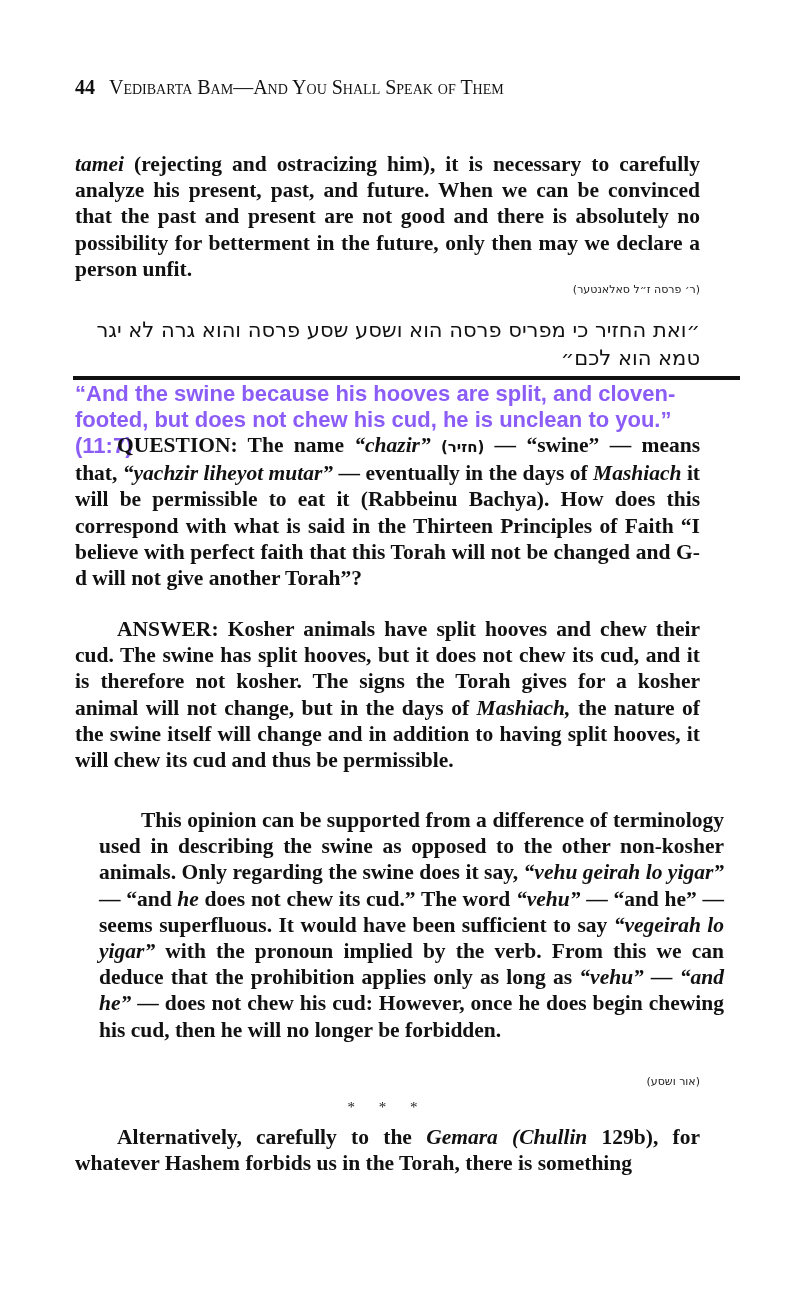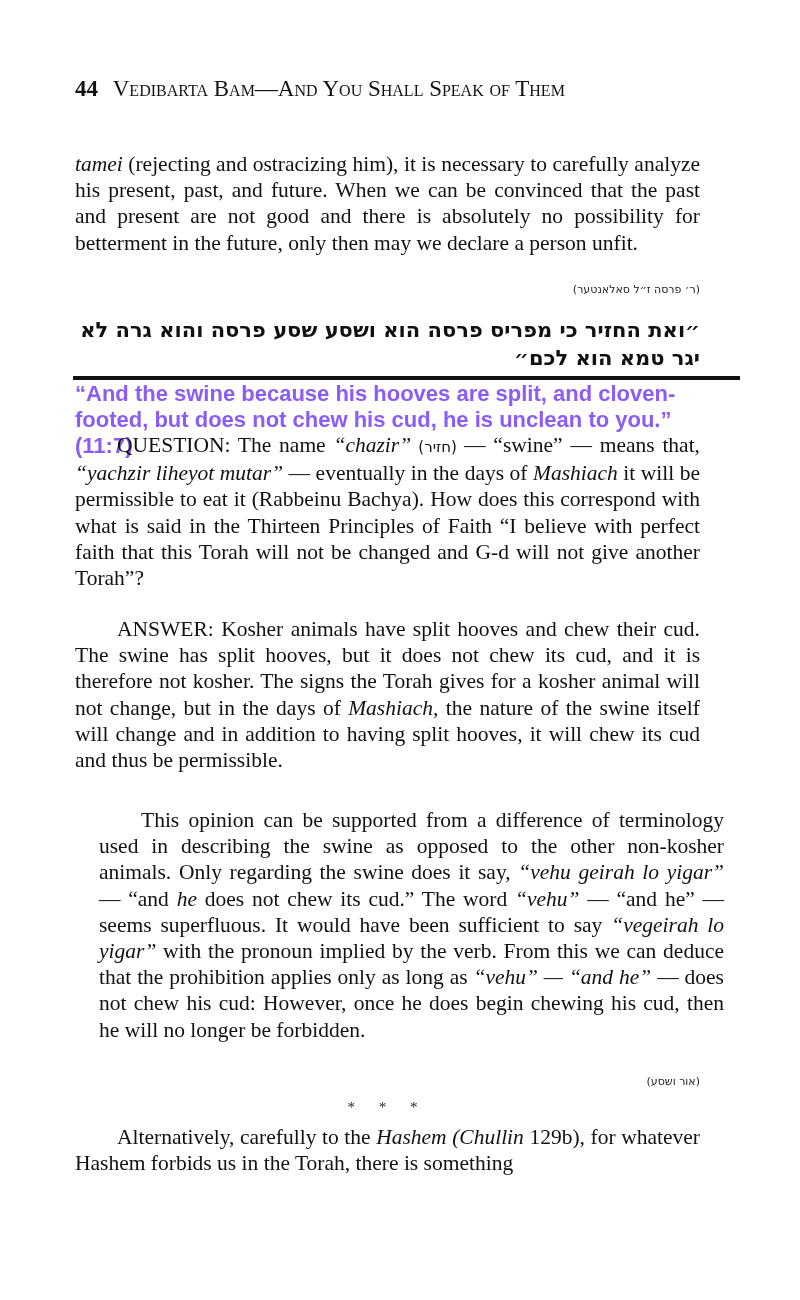--- a/index.html
+++ b/index.html
@@ -19,39 +19,40 @@
       position: absolute;
       left: 75px;
       top: 0;
       width: 625px;
     }
     .running-head {
       position: absolute;
       top: 76px;
       left: 0;
       font-family: "Liberation Serif", serif;
-      font-size: 23px;
+      font-size: 20px;
       white-space: nowrap;
       color: #111;
     }
     .running-head .page-num {
       font-weight: bold;
       margin-right: 9px;
     }
     .running-head .title {
       font-variant: small-caps;
       letter-spacing: 0;
     }
     .body-text {
       font-family: "Liberation Serif", serif;
       font-size: 21.5px;
       line-height: 26.2px;
       text-align: justify;
       color: #111;
       margin: 0;
+      font-weight: bold;
     }
     .block-1 {
       position: absolute;
       top: 151px;
       left: 0;
       width: 625px;
     }
     .source-note {
       font-family: "DejaVu Sans", sans-serif;
       font-size: 11px;
@@ -65,21 +66,21 @@
       right: 0;
     }
     .hebrew-verse {
       position: absolute;
       top: 316px;
       left: 0;
       width: 625px;
       direction: rtl;
       text-align: right;
       font-family: "DejaVu Sans", sans-serif;
-      font-weight: bold;
+      font-weight: normal;
       font-size: 21px;
       line-height: 28px;
       color: #111;
     }
     .verse-rule {
       position: absolute;
       top: 376px;
       left: -2px;
       width: 667px;
       height: 4px;
@@ -153,15 +154,15 @@
   <p class="body-text para indent q-block"><span>QUESTION:</span><span> The name </span><i>“chazir”</i><span class="heb-inline"> (חזיר) </span><span>— “swine” — means that, </span><i>“yachzir liheyot mutar”</i><span> — eventually in the days of </span><i>Mashiach</i><span> it will be permissible to eat it (Rabbeinu Bachya). How does this correspond with what is said in the Thirteen Principles of Faith “I believe with perfect faith that this Torah will not be changed and G-d will not give another Torah”?</span></p>
 
   <p class="body-text para indent a-block"><span>ANSWER:</span><span> Kosher animals have split hooves and chew their cud. The swine has split hooves, but it does not chew its cud, and it is therefore not kosher. The signs the Torah gives for a kosher animal will not change, but in the days of </span><i>Mashiach,</i><span> the nature of the swine itself will change and in addition to having split hooves, it will chew its cud and thus be permissible.</span></p>
 
   <p class="body-text para indent op-block"><span>This opinion can be supported from a difference of terminology used in describing the swine as opposed to the other non-kosher animals. Only regarding the swine does it say, </span><i>“vehu geirah lo yigar”</i><span> — “and </span><i>he</i><span> does not chew its cud.” The word </span><i>“vehu”</i><span> — “and he” — seems superfluous. It would have been sufficient to say </span><i>“vegeirah lo yigar”</i><span> with the pronoun implied by the verb. From this we can deduce that the prohibition applies only as long as </span><i>“vehu” — “and he”</i><span> — does not chew his cud: However, once he does begin chewing his cud, then he will no longer be forbidden.</span></p>
 
   <div class="source-note source-2">(אור ושסע)</div>
 
   <div class="stars">* * *</div>
 
-  <p class="body-text para indent alt-block"><span>Alternatively, carefully to the </span><i>Hashem (Chullin</i><span> 129b), for whatever Hashem forbids us in the Torah, there is something</span></p>
+  <p class="body-text para indent alt-block"><span>Alternatively, carefully to the </span><i>Gemara (Chullin</i><span> 129b), for whatever Hashem forbids us in the Torah, there is something</span></p>
 
 </div>
 
 </body></html>

